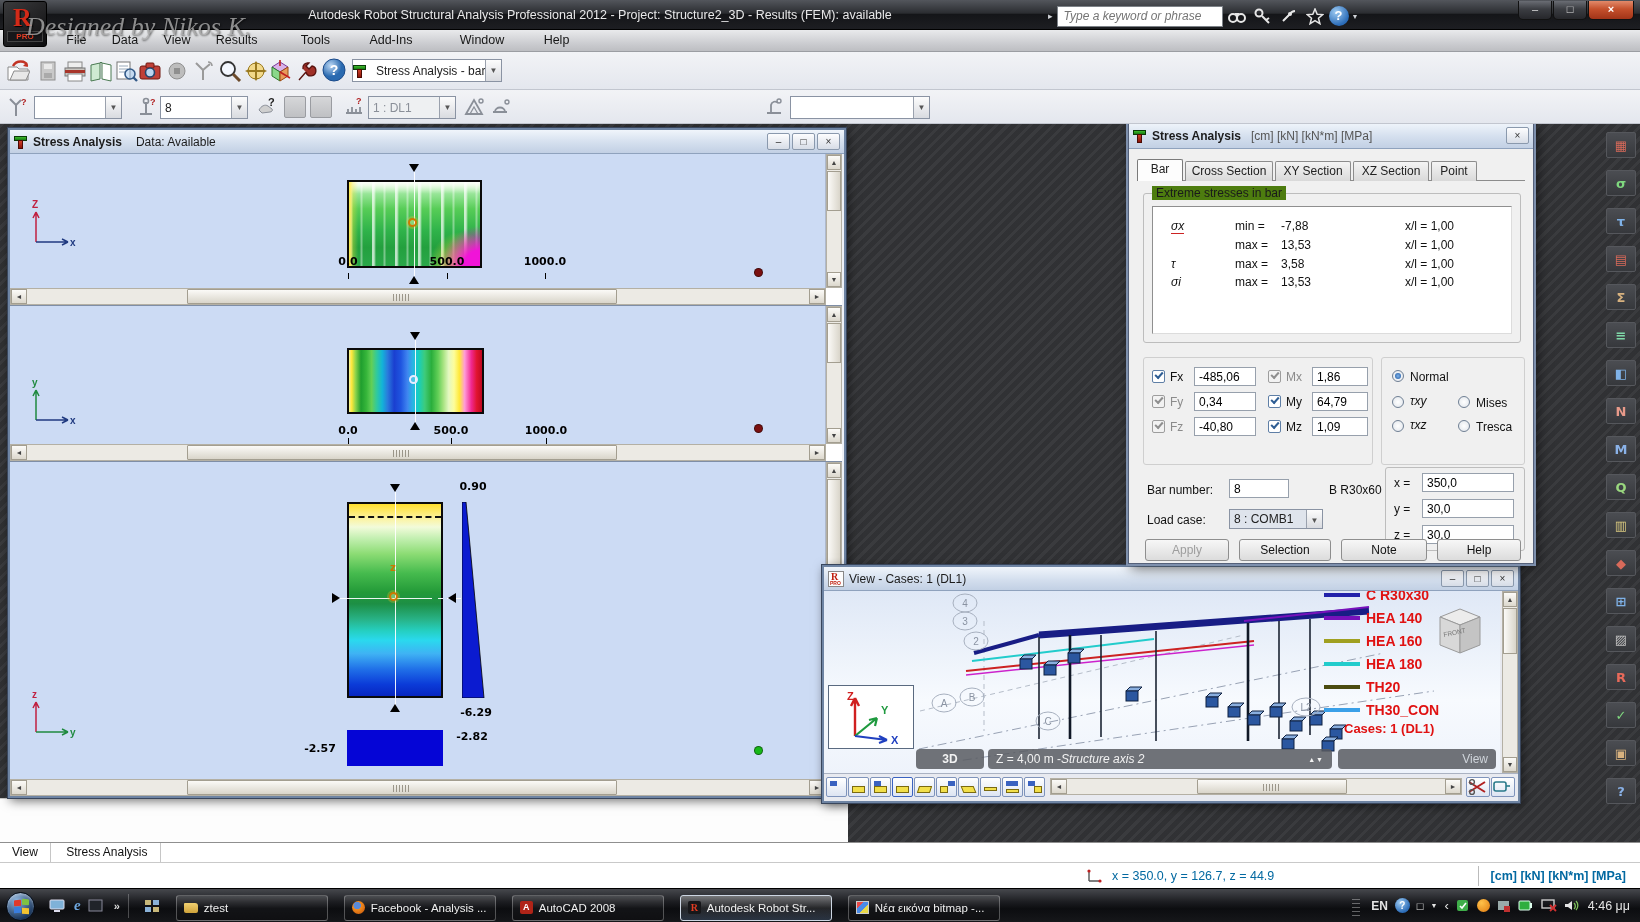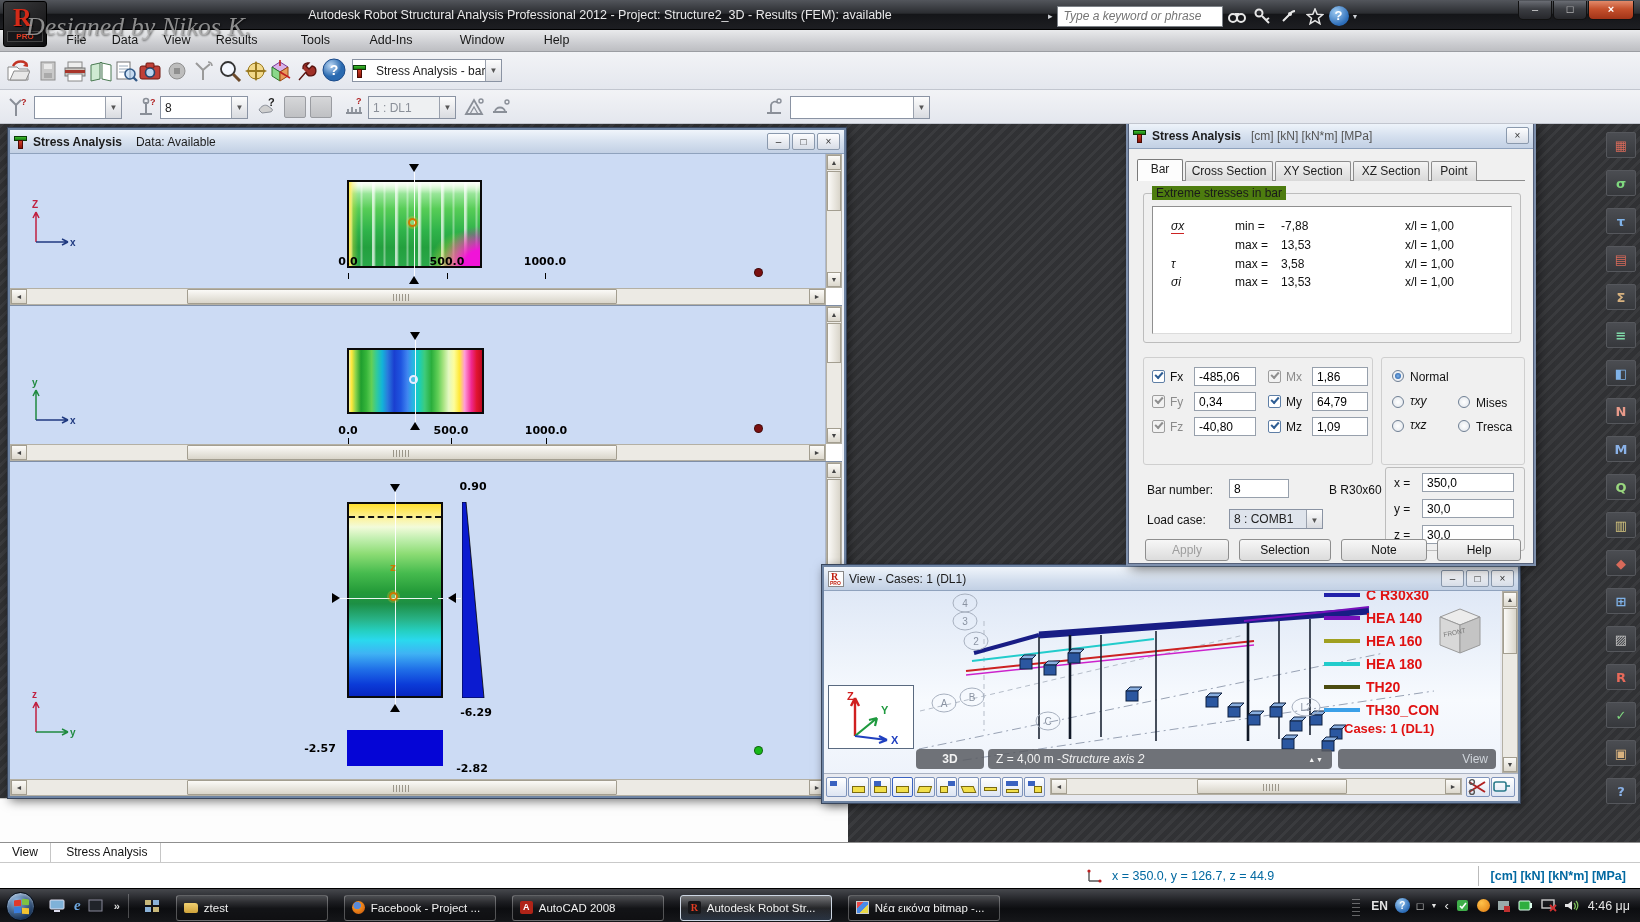--- a/index.html
+++ b/index.html
@@ -468,21 +468,21 @@
         <span class="tri l" style="left:438px;top:131px"></span>
         <span style="position:absolute;left:380px;top:100px;font:bold 10px 'DejaVu Sans',sans-serif;color:#c87800">z</span>
         <span class="mark" style="left:379px;top:130px"></span>
         <svg style="position:absolute;left:452px;top:40px" width="24" height="196">
           <polygon points="0,0 4,0 22,196 0,196" fill="#0b1bd0" stroke="#000" stroke-width="0.8"></polygon>
         </svg>
         <span class="plotlabel" style="left:463px;top:18px">0.90</span>
         <span class="plotlabel" style="left:466px;top:244px">-6.29</span>
         <div style="position:absolute;left:337px;top:268px;width:96px;height:36px;background:#0505d6"></div>
         <span class="plotlabel" style="left:310px;top:280px">-2.57</span>
-        <span class="plotlabel" style="left:462px;top:300px">-2.82</span>
+        <span class="plotlabel" style="left:462px;top:268px">-2.82</span>
         <span class="dot" style="left:744px;top:284px;background:#18b818"></span>
       </div>
       <div class="sbv" style="right:0;top:0;bottom:17px">
         <span class="sbtnv" style="top:0">▲</span>
         <span class="sthumbv" style="top:16px;height:90px"></span>
         <span class="sbtnv" style="bottom:0">▼</span>
       </div>
       <div class="sbh" style="left:0;right:16px;bottom:0">
         <span class="sbtn">◄</span>
         <div style="flex:1;position:relative">
@@ -924,21 +924,21 @@
         <rect x="9" y="8" width="6" height="5" fill="#c8b87a"></rect>
       </svg>
     </span>
 
   <div class="tbb" style="width:152px;margin-left:16px">
     <span style="width:14px;height:10px;background:linear-gradient(#f0d070,#cfa23a);border-radius:1px 3px 2px 2px;margin-right:6px;flex:0 0 auto"></span>
     <span>ztest</span>
   </div>
   <div class="tbb" style="width:152px;margin-left:16px">
     <span style="width:13px;height:13px;border-radius:50%;background:radial-gradient(circle at 40% 35%,#5a8ad8 0 30%,#f08a1d 35%,#c4520a);margin-right:6px;flex:0 0 auto"></span>
-    <span>Facebook - Project ...</span>
+    <span>Facebook - Analysis ...</span>
   </div>
   <div class="tbb" style="width:152px;margin-left:16px">
     <span style="width:13px;height:13px;background:#b02418;color:#fff;font:bold 9px 'Liberation Sans',sans-serif;text-align:center;line-height:13px;border-radius:2px;margin-right:6px;flex:0 0 auto">A</span>
     <span>AutoCAD 2008</span>
   </div>
   <div class="tbb active" style="width:152px;margin-left:16px">
     <span style="width:13px;height:13px;background:#17171a;color:#e23c22;font:bold 10px 'Liberation Serif',serif;text-align:center;line-height:13px;border-radius:2px;margin-right:6px;flex:0 0 auto">R</span>
     <span>Autodesk Robot Str...</span>
   </div>
   <div class="tbb" style="width:152px;margin-left:16px">

